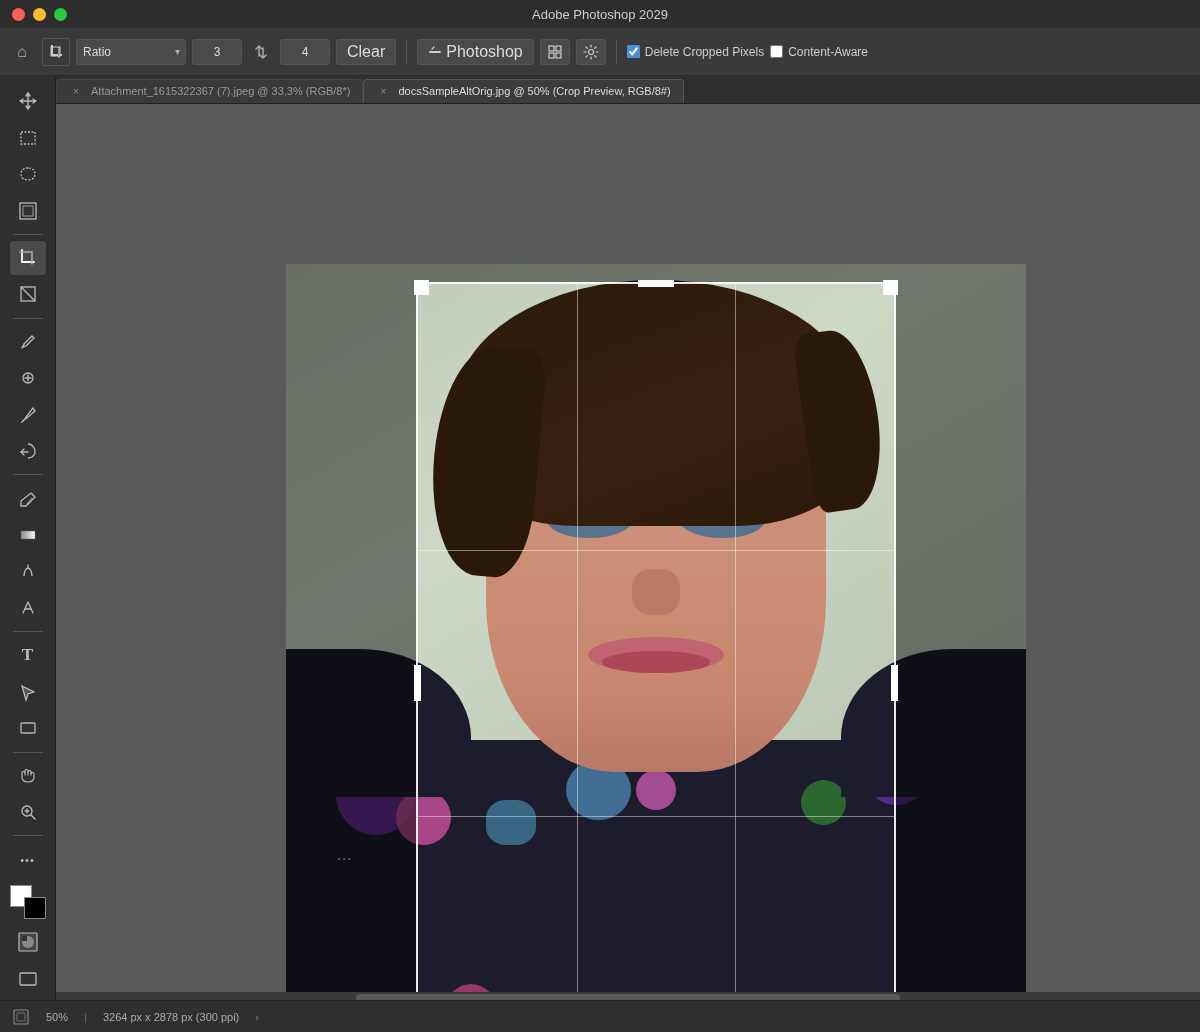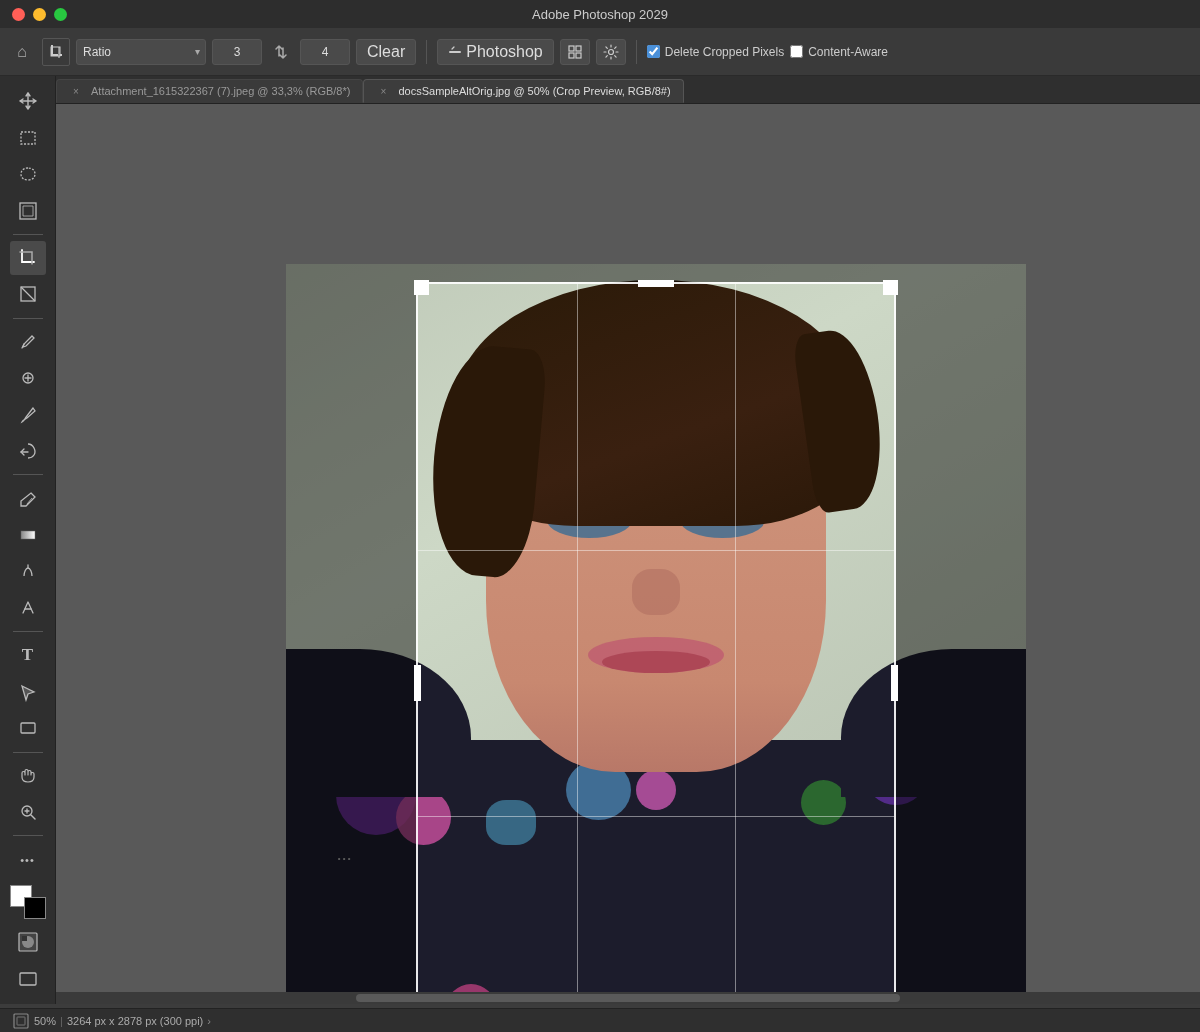--- a/index.html
+++ b/index.html
@@ -80,21 +80,21 @@
       border-radius: 2px;
     }
     .toolbar-select {
       background: #4a4a4a;
       border: 1px solid #555;
       border-radius: 3px;
       color: #ddd;
       font-size: 12px;
       padding: 3px 6px;
       height: 26px;
-      width: 130px;
+      width: 110px;
       cursor: pointer;
       appearance: none;
       -webkit-appearance: none;
       position: relative;
     }
     .select-wrapper {
       position: relative;
       display: flex;
       align-items: center;
     }
@@ -279,26 +279,26 @@
       top: 104px; left: 56px; right: 0;
       bottom: 28px;
       background: #595959;
       overflow: hidden;
     }
 
     
     #statusbar {
       position: absolute;
       bottom: 0; left: 0; right: 0;
-      height: 24px;
+      height: 32px;
       background: #2f2f2f;
       display: flex;
       align-items: center;
       padding: 0 12px;
-      gap: 4px;
+      gap: 16px;
       font-size: 11px;
       color: #aaa;
       border-top: 1px solid #222;
       z-index: 100;
     }
     .status-nav {
       display: flex;
       align-items: center;
       gap: 4px;
       color: #999;

